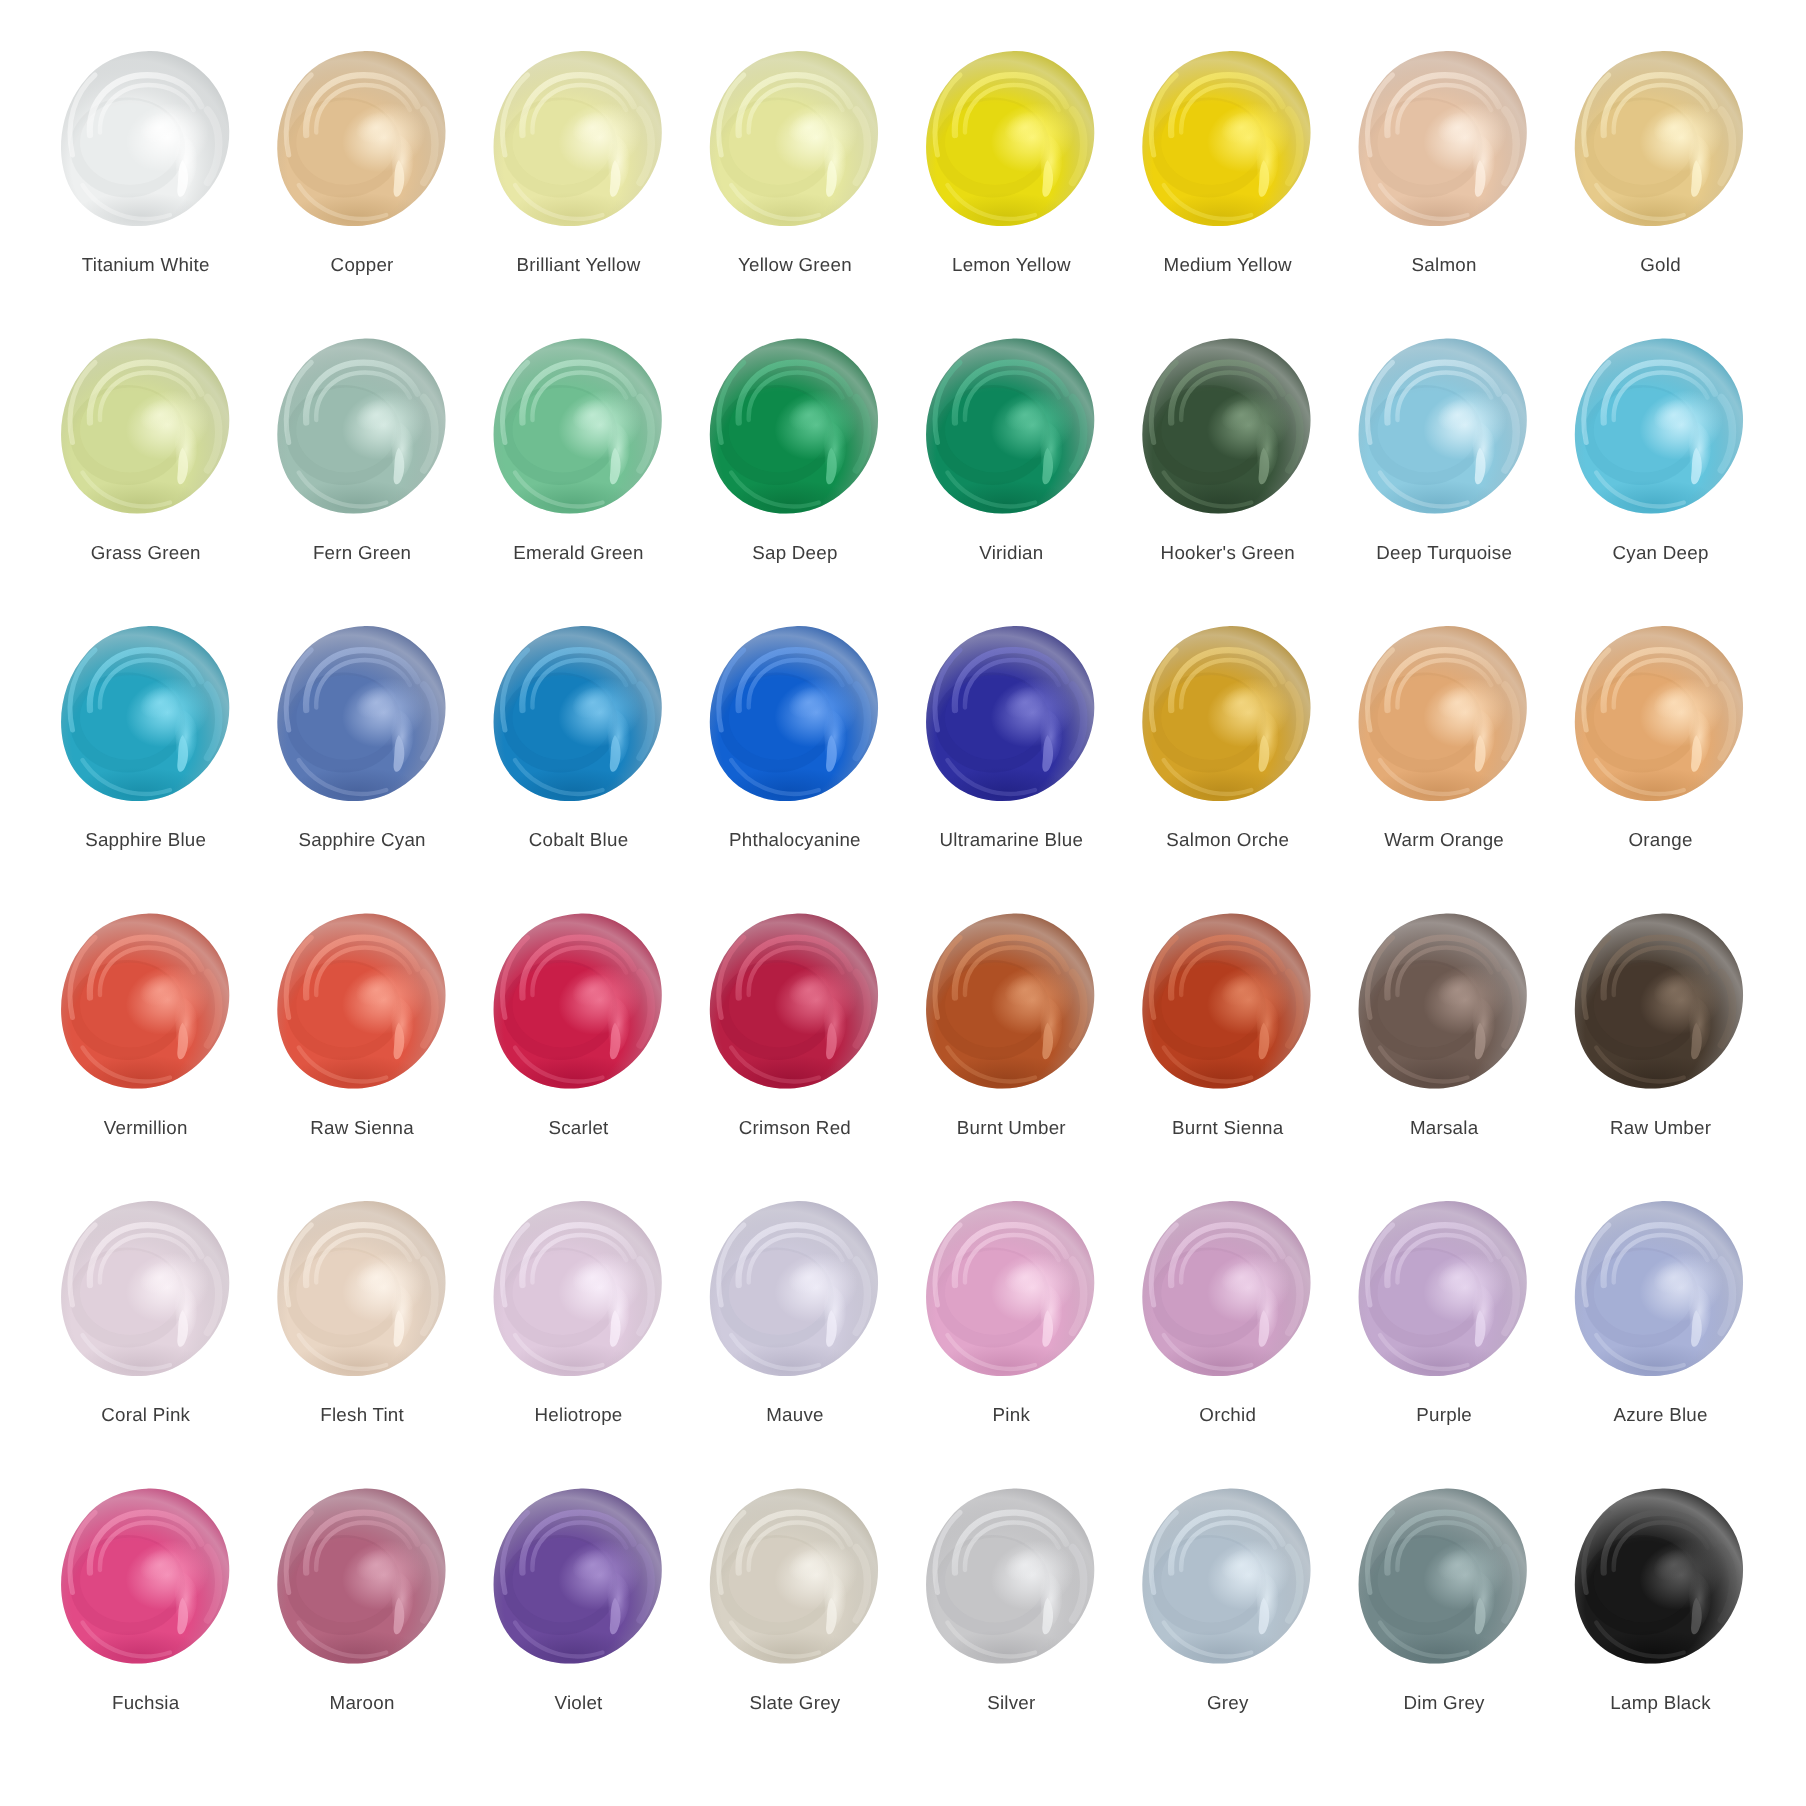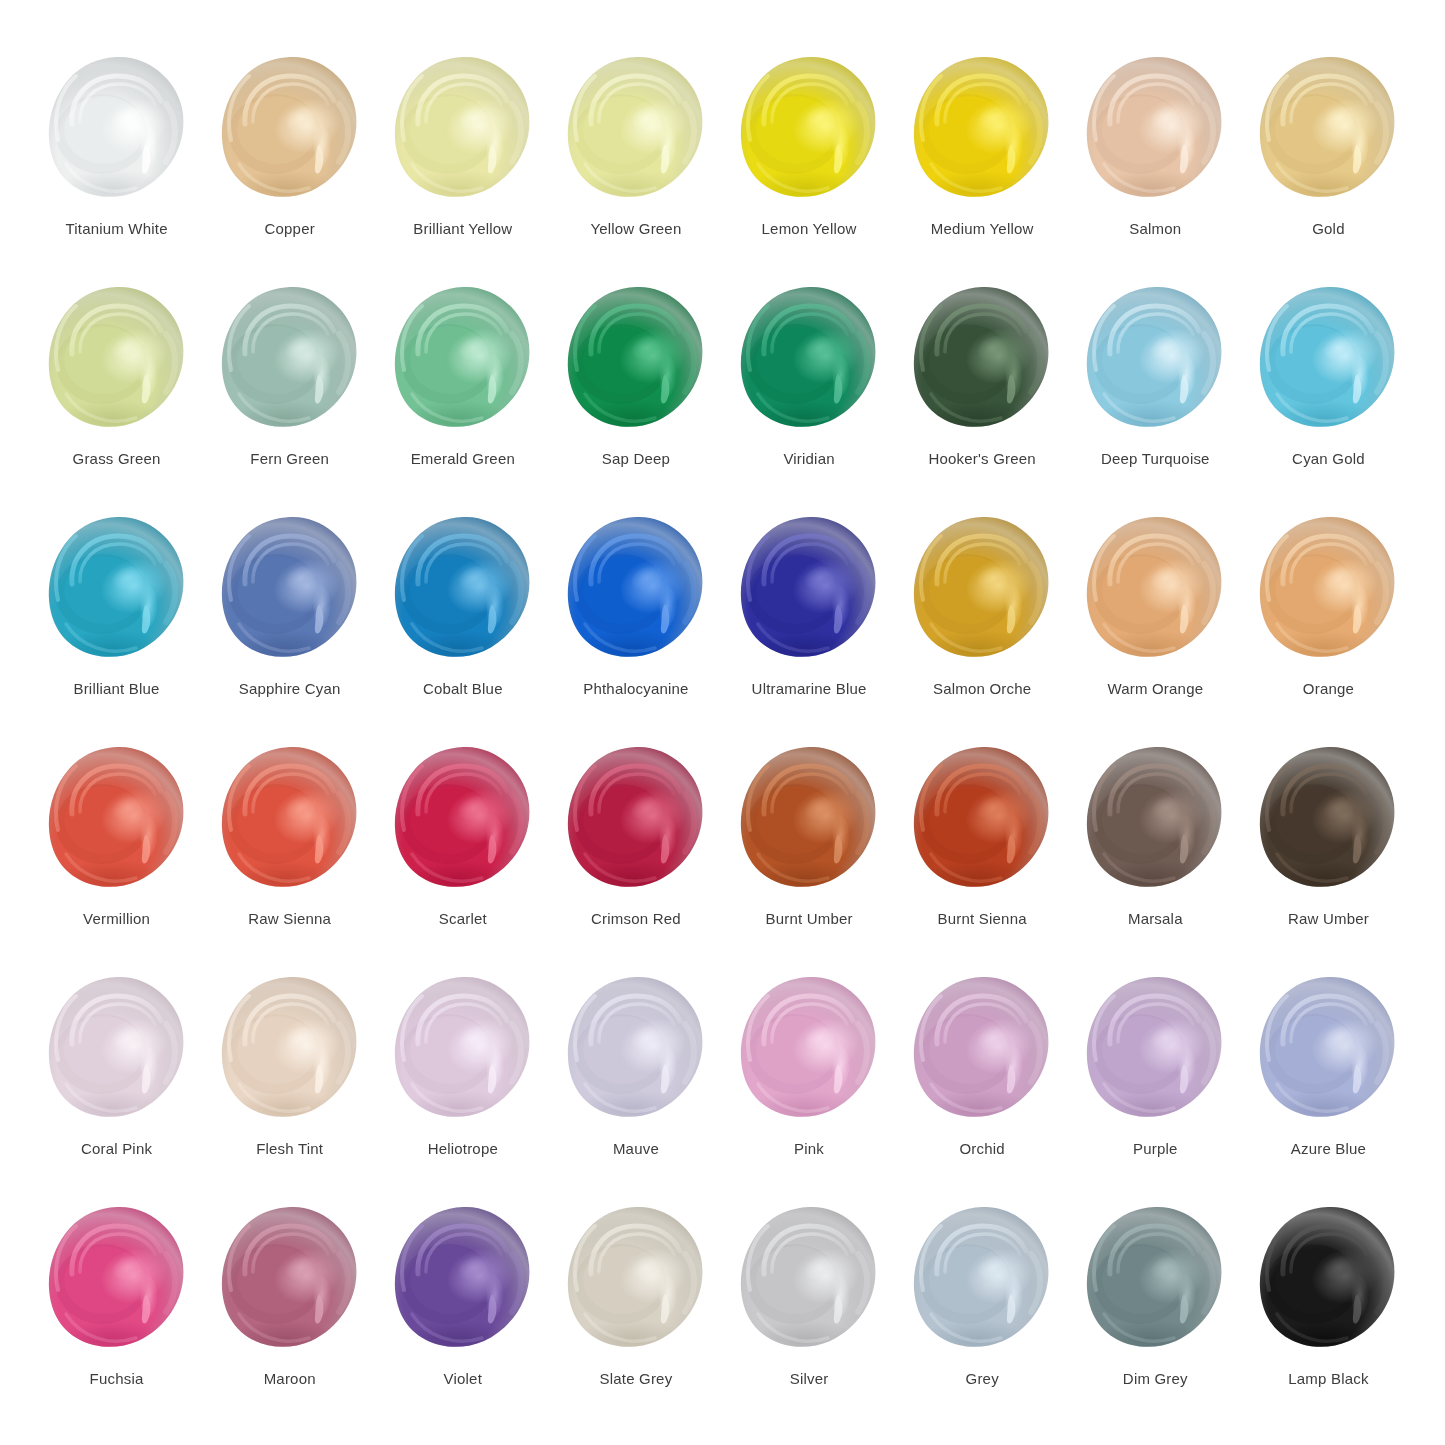--- a/index.html
+++ b/index.html
@@ -13,21 +13,21 @@
     height: 1445px;
     font-family: "Liberation Sans", "DejaVu Sans", sans-serif;
     overflow: hidden;
   }
   #chart {
     position: relative;
     width: 1445px;
     height: 1445px;
     background: #ffffff;
     box-sizing: border-box;
-    padding: 52px 30px 18px 30px;
+    padding: 36px 30px 18px 30px;
   }
   .grid {
     display: grid;
     grid-template-columns: repeat(8, 1fr);
     grid-template-rows: repeat(6, 230px);
     column-gap: 0px;
     row-gap: 0px;
     width: 1385px;
   }
   .cell {
@@ -1208,21 +1208,21 @@
              C101,106 100,97 104,92 Z" fill="#c6eefa" opacity="0.78"></path>
 
     <path d="M124,52 C136,66 136,92 124,110" fill="none" stroke="#c6eefa" stroke-width="6" stroke-linecap="round" opacity="0.22"></path>
 
     <ellipse cx="70" cy="138" rx="56" ry="20" fill="url(#botshg15)"></ellipse>
 
     <path d="M24,112 C38,134 66,145 94,136" fill="none" stroke="#c6eefa" stroke-width="3.5" stroke-linecap="round" opacity="0.30"></path>
   </g>
 </svg>
         </div>
-        <div class="swatch-label">Cyan Gold</div>
+        <div class="swatch-label">Cyan Deep</div>
       </div>
       <div class="cell">
         <div class="blob-wrap">
 <svg class="blob-svg" viewBox="0 0 150 150">
   <defs>
     <radialGradient id="bodyg16" cx="42%" cy="66%" r="78%">
       <stop offset="0%" stop-color="#28a6c2"></stop>
       <stop offset="46%" stop-color="#28a6c2"></stop>
       <stop offset="78%" stop-color="#0c7a94" stop-opacity="0.55"></stop>
       <stop offset="100%" stop-color="#0c7a94"></stop>
@@ -1280,21 +1280,21 @@
              C101,106 100,97 104,92 Z" fill="#85dcf0" opacity="0.78"></path>
 
     <path d="M124,52 C136,66 136,92 124,110" fill="none" stroke="#85dcf0" stroke-width="6" stroke-linecap="round" opacity="0.22"></path>
 
     <ellipse cx="70" cy="138" rx="56" ry="20" fill="url(#botshg16)"></ellipse>
 
     <path d="M24,112 C38,134 66,145 94,136" fill="none" stroke="#85dcf0" stroke-width="3.5" stroke-linecap="round" opacity="0.30"></path>
   </g>
 </svg>
         </div>
-        <div class="swatch-label">Brilliant Blue</div>
+        <div class="swatch-label">Sapphire Blue</div>
       </div>
       <div class="cell">
         <div class="blob-wrap">
 <svg class="blob-svg" viewBox="0 0 150 150">
   <defs>
     <radialGradient id="bodyg17" cx="42%" cy="66%" r="78%">
       <stop offset="0%" stop-color="#5a78b4"></stop>
       <stop offset="46%" stop-color="#5a78b4"></stop>
       <stop offset="78%" stop-color="#384f87" stop-opacity="0.55"></stop>
       <stop offset="100%" stop-color="#384f87"></stop>

